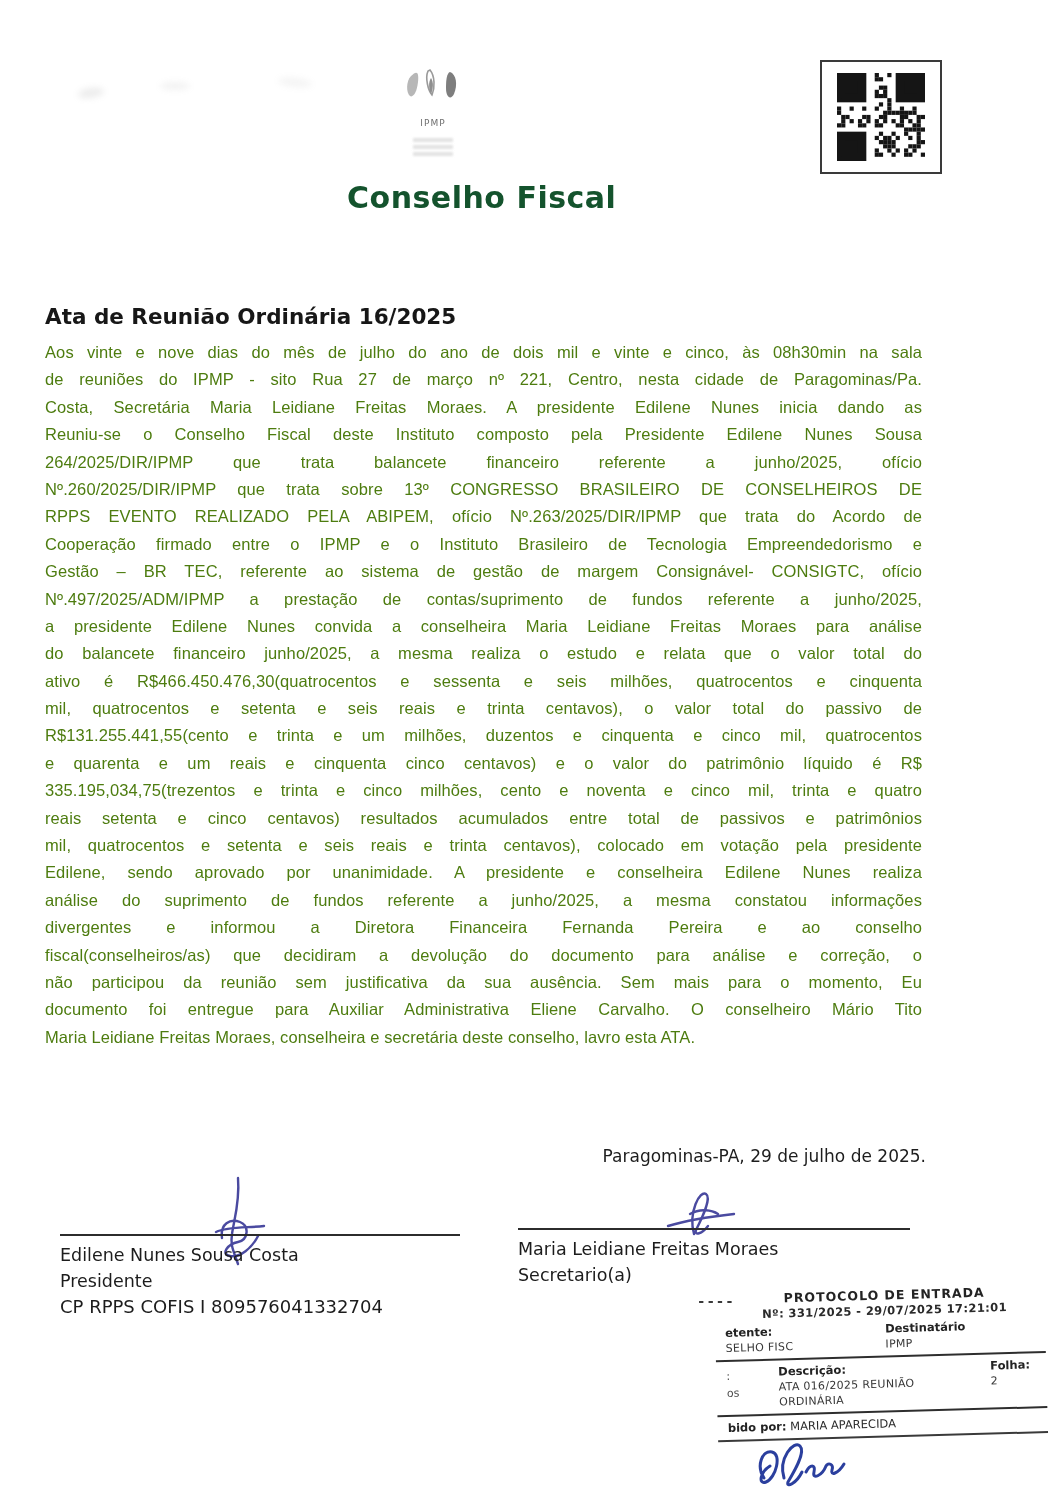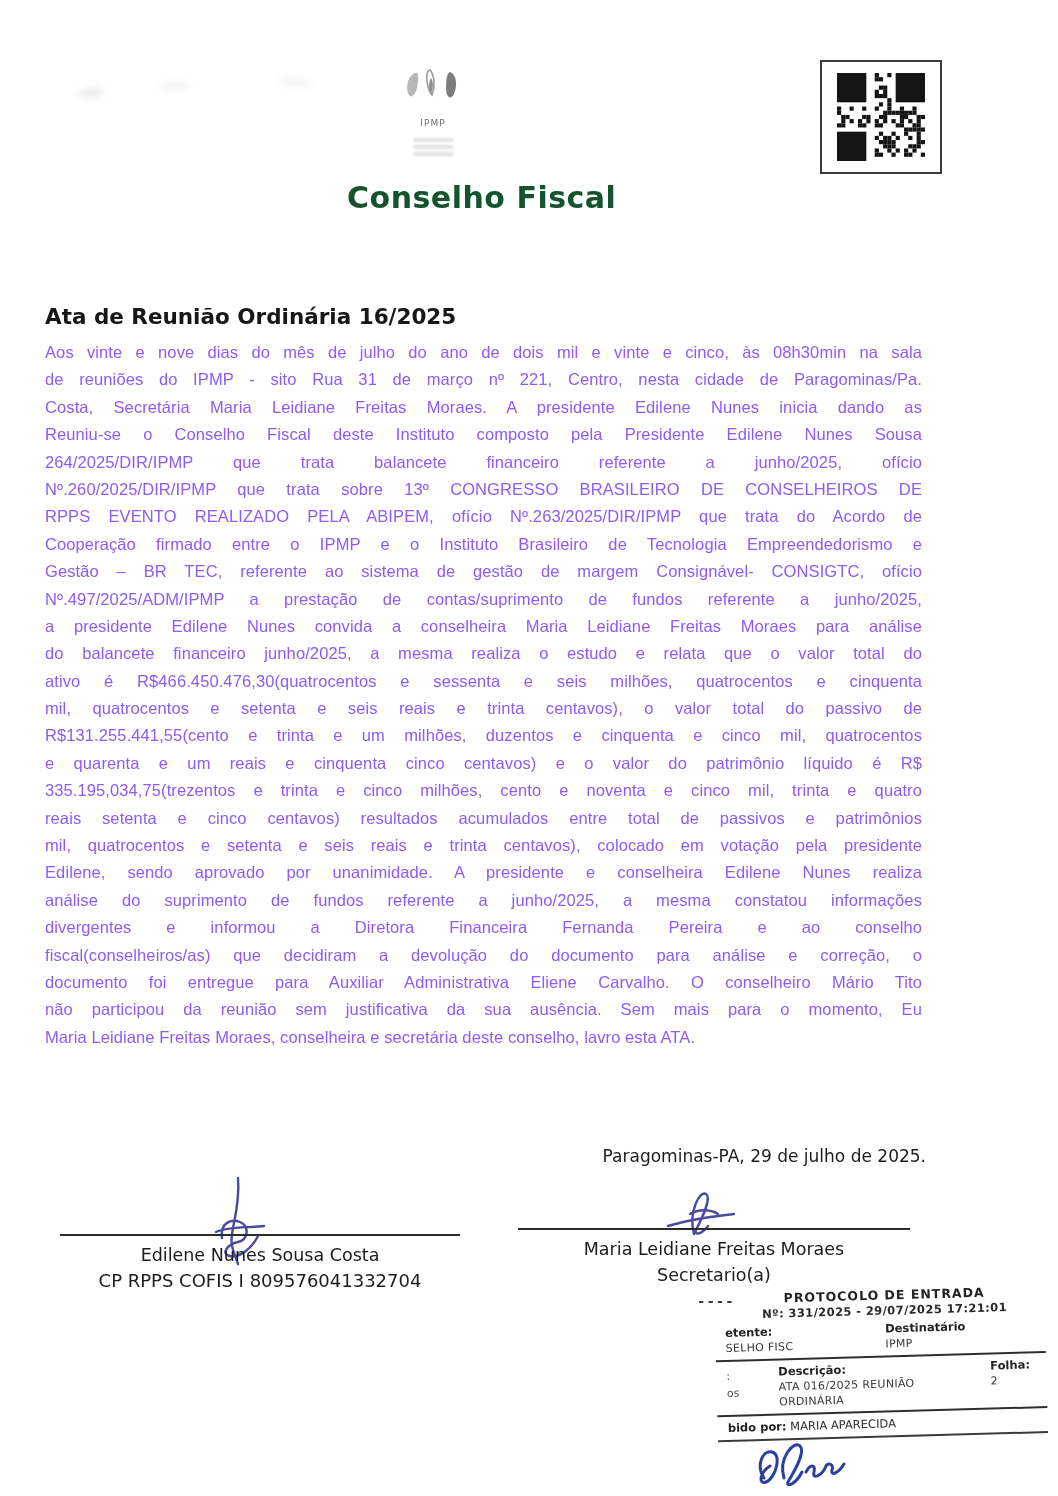--- a/index.html
+++ b/index.html
@@ -23,28 +23,28 @@
   
   .qr{position:absolute;left:820px;top:60px;width:118px;height:110px;border:2px solid #3a3a3a;
       display:flex;align-items:center;justify-content:center;background:#fff;}
   .qr svg{display:block;}
   .qr rect{fill:#151515;}
 
   .title{position:absolute;left:347px;top:180px;font:bold 30px "DejaVu Sans",sans-serif;color:#14532d;letter-spacing:.5px;}
   .subtitle{position:absolute;left:45px;top:262px;font:bold 21.5px "DejaVu Sans",sans-serif;color:#171717;margin-top:42px;}
 
   .body-text{position:absolute;left:45px;top:339px;width:877px;}
-  .body-line{font:16.5px/27.4px "Liberation Sans",sans-serif;color:#8b5cf6;height:27.4px;
+  .body-line{font:16.5px/27.4px "Liberation Sans",sans-serif;color:#4d7c0f;height:27.4px;
              text-align:justify;text-align-last:justify;letter-spacing:.1px;}
   .body-line:last-child{text-align-last:left;}
 
   .date-line{position:absolute;left:500px;top:1146px;width:426px;text-align:right;
              font:17px "DejaVu Sans",sans-serif;color:#1d1d1d;}
 
-  .sig-block{position:absolute;text-align:center;font-family:"DejaVu Sans",sans-serif;color:#1c1c1c;}
+  .sig-block{position:absolute;text-align:left;font-family:"DejaVu Sans",sans-serif;color:#1c1c1c;}
   .sig-line{border-top:2px solid #2c2c2c;height:0;margin-bottom:6px;}
   .sig-name{font-size:17.5px;line-height:26px;}
   .sig-role{font-size:17.5px;line-height:26px;}
   .sig-reg{font-size:18px;line-height:26px;}
   .sig-left{left:60px;top:1234px;width:400px;}
   .sig-right{left:518px;top:1228px;width:392px;}
   .scribble{position:absolute;}
   .scribble path{fill:none;stroke:#4a4aa0;stroke-width:2.4;stroke-linecap:round;}
   .scribble.blue path{stroke:#2b3f9e;stroke-width:3;}
 
@@ -201,21 +201,21 @@
           <rect x="8" y="64" width="12" height="12"></rect>
         </g>
       </svg>
   </div>
 
   <div class="title">Conselho Fiscal</div>
   <div class="subtitle">Ata de Reunião Ordinária 16/2025</div>
 
   <div class="body-text">
       <div class="body-line">Aos vinte e nove dias do mês de julho do ano de dois mil e vinte e cinco, às 08h30min na sala</div>
-      <div class="body-line">de reuniões do IPMP - sito Rua 31 de março nº 221, Centro, nesta cidade de Paragominas/Pa.</div>
+      <div class="body-line">de reuniões do IPMP - sito Rua 27 de março nº 221, Centro, nesta cidade de Paragominas/Pa.</div>
       <div class="body-line">Costa, Secretária Maria Leidiane Freitas Moraes. A presidente Edilene Nunes inicia dando as</div>
       <div class="body-line">Reuniu-se o Conselho Fiscal deste Instituto composto pela Presidente Edilene Nunes Sousa</div>
       <div class="body-line">264/2025/DIR/IPMP que trata balancete financeiro referente a junho/2025, ofício</div>
       <div class="body-line">Nº.260/2025/DIR/IPMP que trata sobre 13º CONGRESSO BRASILEIRO DE CONSELHEIROS DE</div>
       <div class="body-line">RPPS EVENTO REALIZADO PELA ABIPEM, ofício Nº.263/2025/DIR/IPMP que trata do Acordo de</div>
       <div class="body-line">Cooperação firmado entre o IPMP e o Instituto Brasileiro de Tecnologia Empreendedorismo e</div>
       <div class="body-line">Gestão – BR TEC, referente ao sistema de gestão de margem Consignável- CONSIGTC, ofício</div>
       <div class="body-line">Nº.497/2025/ADM/IPMP a prestação de contas/suprimento de fundos referente a junho/2025,</div>
       <div class="body-line">a presidente Edilene Nunes convida a conselheira Maria Leidiane Freitas Moraes para análise</div>
       <div class="body-line">do balancete financeiro junho/2025, a mesma realiza o estudo e relata que o valor total do</div>
@@ -223,36 +223,37 @@
       <div class="body-line">mil, quatrocentos e setenta e seis reais e trinta centavos), o valor total do passivo de</div>
       <div class="body-line">R$131.255.441,55(cento e trinta e um milhões, duzentos e cinquenta e cinco mil, quatrocentos</div>
       <div class="body-line">e quarenta e um reais e cinquenta cinco centavos) e o valor do patrimônio líquido é R$</div>
       <div class="body-line">335.195,034,75(trezentos e trinta e cinco milhões, cento e noventa e cinco mil, trinta e quatro</div>
       <div class="body-line">reais setenta e cinco centavos) resultados acumulados entre total de passivos e patrimônios</div>
       <div class="body-line">mil, quatrocentos e setenta e seis reais e trinta centavos), colocado em votação pela presidente</div>
       <div class="body-line">Edilene, sendo aprovado por unanimidade. A presidente e conselheira Edilene Nunes realiza</div>
       <div class="body-line">análise do suprimento de fundos referente a junho/2025, a mesma constatou informações</div>
       <div class="body-line">divergentes e informou a Diretora Financeira Fernanda Pereira e ao conselho</div>
       <div class="body-line">fiscal(conselheiros/as) que decidiram a devolução do documento para análise e correção, o</div>
+      <div class="body-line">não participou da reunião sem justificativa da sua ausência. Sem mais para o momento, Eu</div>
       <div class="body-line">documento foi entregue para Auxiliar Administrativa Eliene Carvalho. O conselheiro Mário Tito</div>
-      <div class="body-line">não participou da reunião sem justificativa da sua ausência. Sem mais para o momento, Eu</div>
       <div class="body-line">Maria Leidiane Freitas Moraes, conselheira e secretária deste conselho, lavro esta ATA.</div>
     </div>
 
   <div class="date-line">Paragominas-PA, 29 de julho de 2025.</div>
 
   <svg class="scribble" style="left:208px;top:1176px;" width="64" height="92" viewBox="0 0 64 92">
     <path d="M30 2 C32 26 26 44 24 58 C22 70 26 76 30 88"></path>
     <path d="M14 62 C12 48 22 42 32 46 C42 50 40 64 30 66 C20 68 12 78 22 80 C32 82 44 72 50 60"></path>
     <path d="M8 56 C20 50 40 52 56 50"></path>
   </svg>
 
   <div class="sig-block sig-left">
     <div class="sig-line"></div>
     <div class="sig-name">Edilene Nunes Sousa Costa</div>
+    <div class="sig-role">Presidente</div>
     <div class="sig-reg">CP RPPS COFIS I 809576041332704</div>
   </div>
 
   <svg class="scribble" style="left:660px;top:1184px;" width="80" height="56" viewBox="0 0 80 56">
     <path d="M34 50 C28 28 40 6 46 10 C52 14 42 34 36 46 C34 52 42 50 48 42"></path>
     <path d="M8 42 C28 36 56 32 74 30"></path>
     <path d="M30 30 C40 24 52 26 58 30"></path>
   </svg>
 
   <div class="sig-block sig-right">

